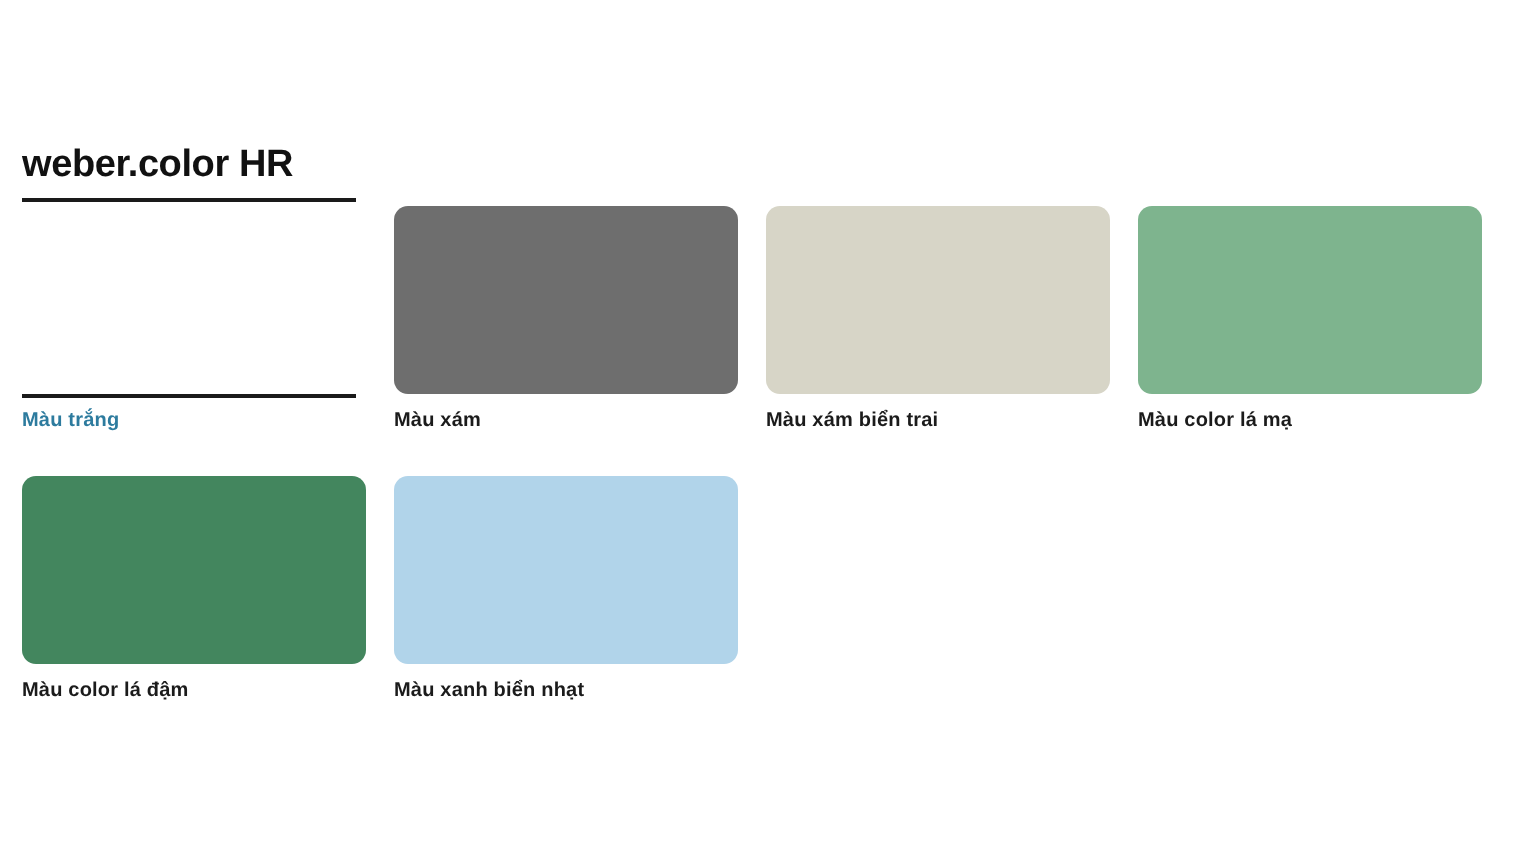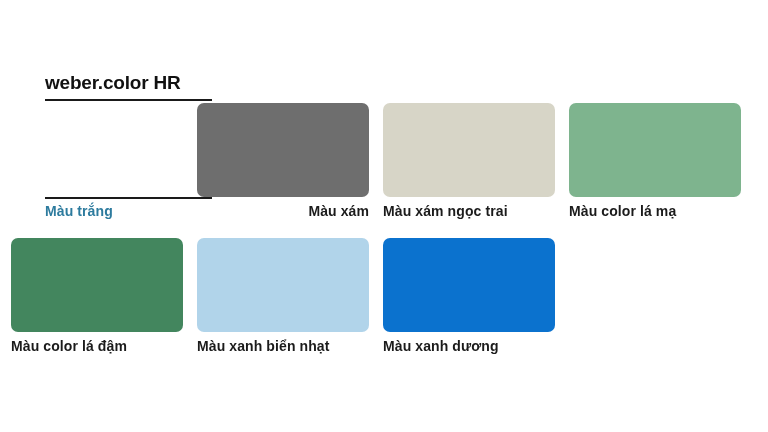--- a/index.html
+++ b/index.html
@@ -15,21 +15,21 @@
   .chip{
     width:172px;height:94px;border-radius:7px;
     box-sizing:border-box;
   }
   .chip.white-card{
     background:#ffffff;border-radius:0;
     position:relative;height:94px;
   }
   .label{
     margin-top:8px;
-    font-size:14px;font-weight:bold;
+    font-size:10px;font-weight:bold;
     color:#1b1b1b;letter-spacing:.1px;
     white-space:nowrap;line-height:12px;
   }
   .label.accent{color:#2d7b9e;}
 
   
   .title-block{
     position:absolute;left:0;top:-31px;width:172px;
   }
   .brand{
@@ -40,47 +40,43 @@
     height:1.6px;background:#1a1a1a;width:167px;margin-top:5px;
   }
   .rule.bottom{
     position:absolute;left:0;top:125px;margin-top:0;
   }
 </style>
 </head>
 <body>
 
 <div class="board">
-    <div class="cell" style="left: 11px; top: 103px; margin-left: 34px;">
+    <div class="cell" style="left: 11px; top: 103px;">
       <div class="chip white-card" style="background: rgb(255, 255, 255);">
         <div class="title-block">
           <div class="brand">weber.color HR</div>
           <div class="rule"></div>
           <div class="rule bottom"></div>
         </div>
       </div>
       <div class="label accent" style="color: rgb(45, 123, 158);">Màu trắng</div>
     </div>
     <div class="cell" style="left: 197px; top: 103px;">
       <div class="chip" style="background: rgb(110, 110, 110);"></div>
-      <div class="label" style="color: rgb(27, 27, 27); text-align: right;">Màu xám</div>
+      <div class="label" style="color: rgb(27, 27, 27);">Màu xám</div>
     </div>
     <div class="cell" style="left: 383px; top: 103px;">
       <div class="chip" style="background: rgb(215, 213, 199);"></div>
-      <div class="label" style="color: rgb(27, 27, 27);">Màu xám ngọc trai</div>
+      <div class="label" style="color: rgb(27, 27, 27);">Màu xám biển trai</div>
     </div>
     <div class="cell" style="left: 569px; top: 103px;">
       <div class="chip" style="background: rgb(126, 180, 142);"></div>
       <div class="label" style="color: rgb(27, 27, 27);">Màu color lá mạ</div>
     </div>
     <div class="cell" style="left: 11px; top: 238px;">
       <div class="chip" style="background: rgb(67, 134, 94);"></div>
       <div class="label" style="color: rgb(27, 27, 27);">Màu color lá đậm</div>
     </div>
     <div class="cell" style="left: 197px; top: 238px;">
       <div class="chip" style="background: rgb(177, 212, 234);"></div>
       <div class="label" style="color: rgb(27, 27, 27);">Màu xanh biển nhạt</div>
     </div>
-    <div class="cell" style="left: 383px; top: 238px;">
-      <div class="chip" style="background: rgb(11, 114, 206);"></div>
-      <div class="label" style="color: rgb(27, 27, 27);">Màu xanh dương</div>
-    </div>
   </div>
 
 </body></html>

